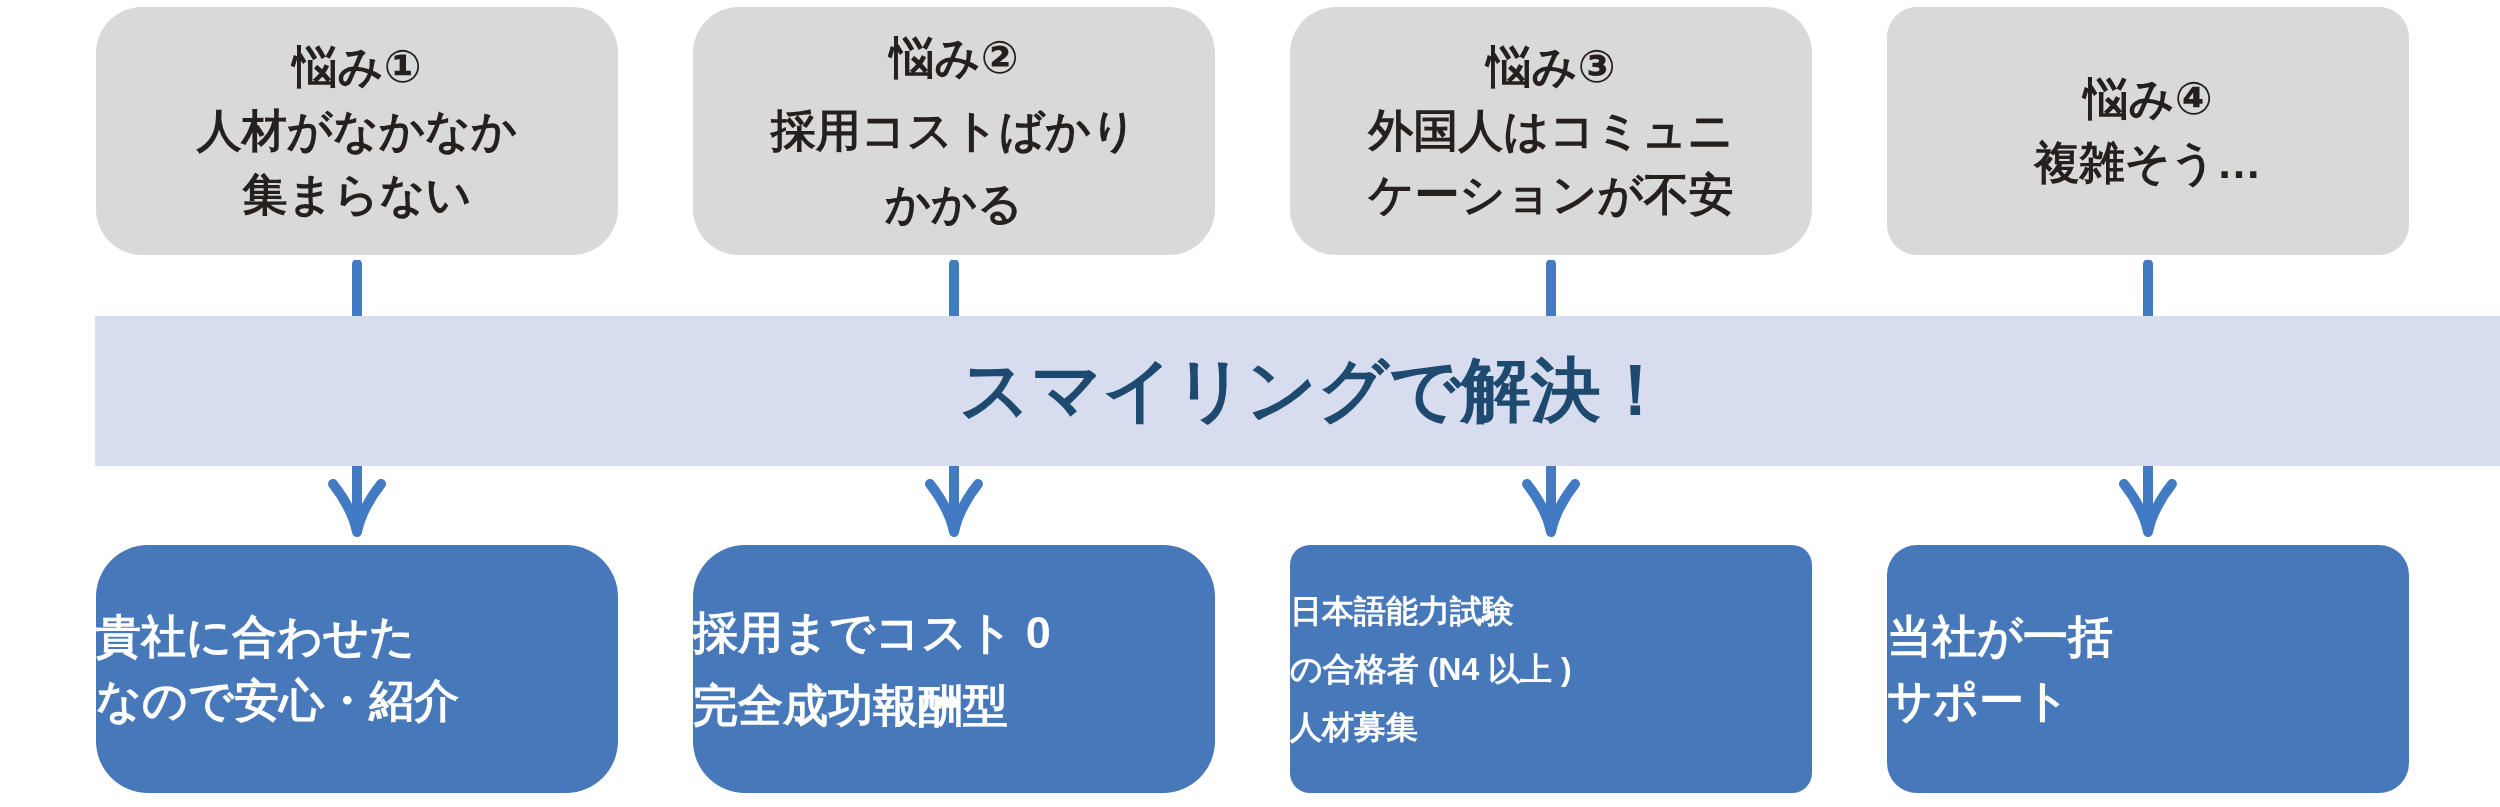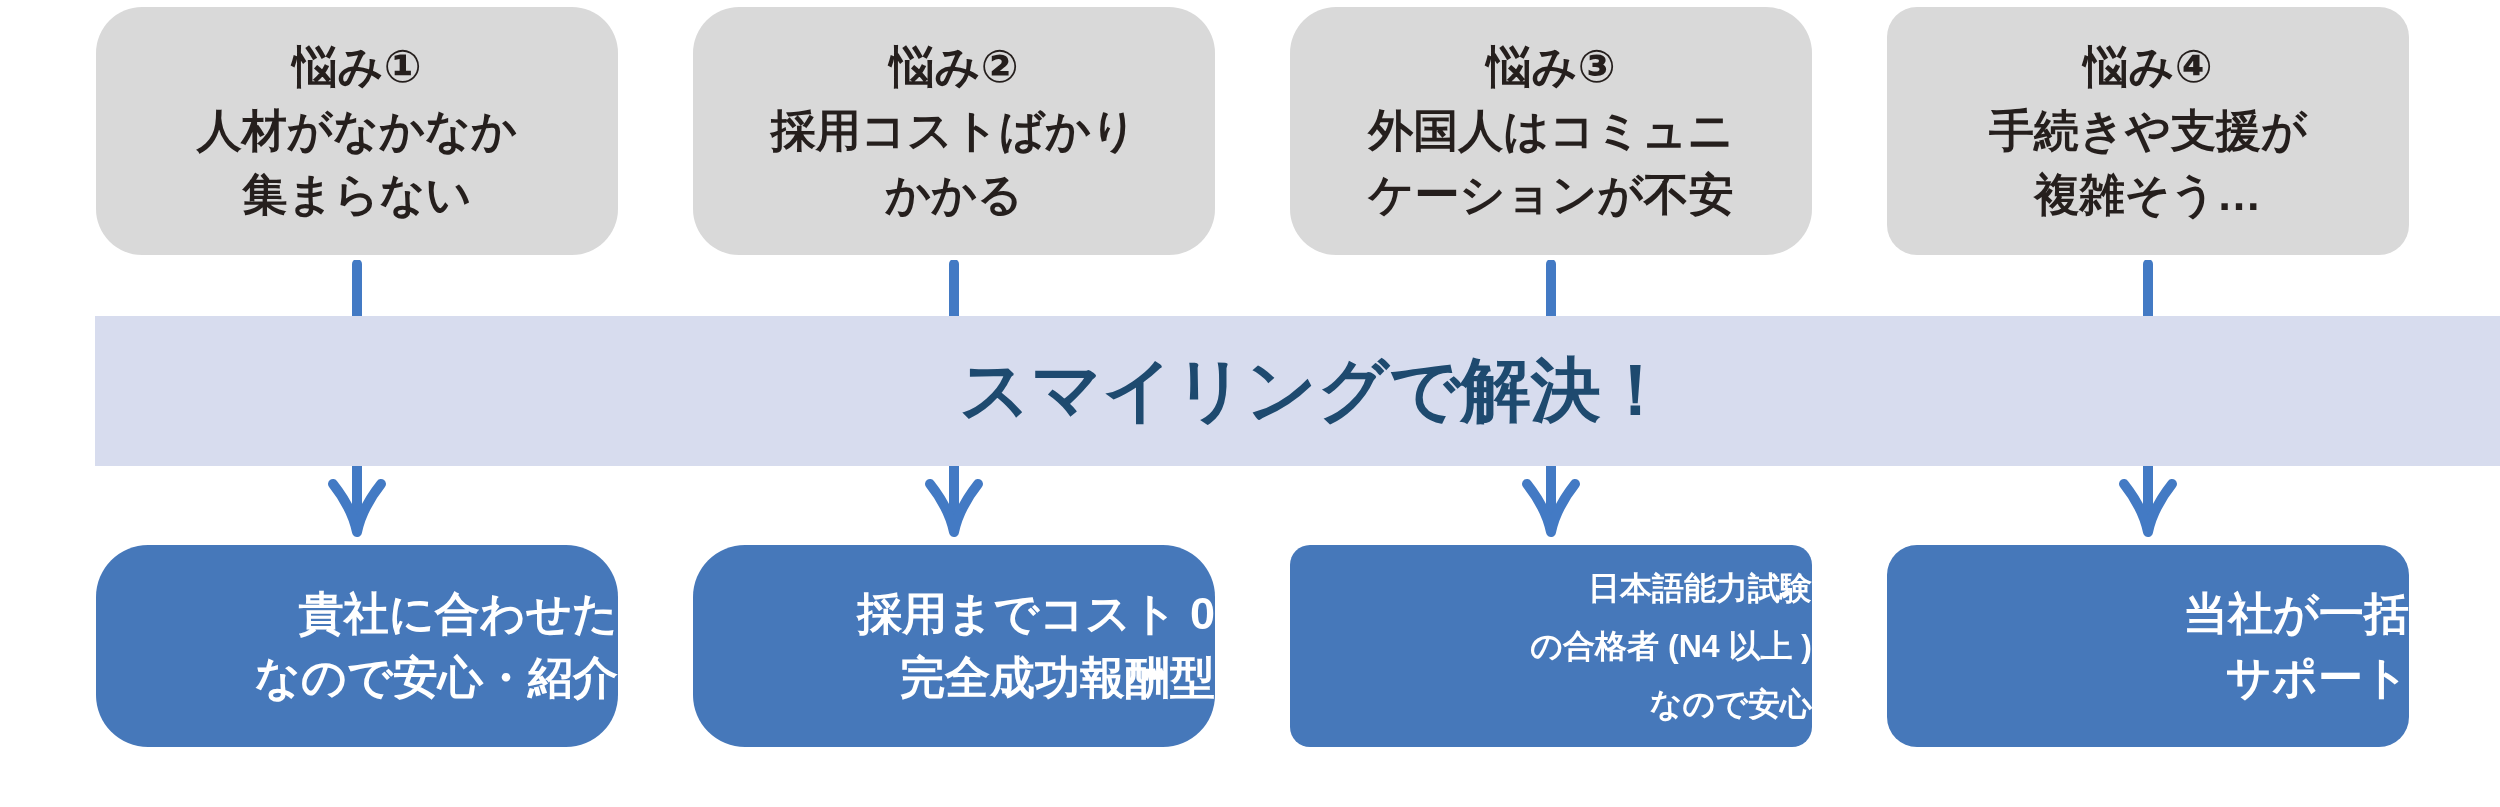--- a/index.html
+++ b/index.html
@@ -52,42 +52,42 @@
     font-weight: bold;
     font-size: 70px;
     z-index: 2;
   }
 
   
   .solution-box {
     position: absolute;
     top: 545px;
     width: 522px;
-    height: 202px;
+    height: 248px;
     background: var(--solution-box-bg, #4678ba);
     border-radius: 52px;
     display: flex;
     flex-direction: column;
-    align-items: flex-end;
+    align-items: flex-start;
     justify-content: center;
     text-align: center;
     color: var(--solution-text, #ffffff);
     font-weight: bold;
     font-size: 45px;
     line-height: 64px;
     z-index: 2;
   }
   .solution-box.small {
     font-size: 32px;
     line-height: 58px;
     border-radius: 20px;
   }
 
   .col-1 { left: 96px; }
-  .col-2 { left: 693px; }
+  .col-2 { left: 693px; gap: 9px; }
   .col-3 { left: 1290px; }
   .col-4 { left: 1887px; border-radius: 30px; }
 
   
   .arrow {
     position: absolute;
     top: 260px;
     width: 100px;
     height: 280px;
     z-index: 1;
@@ -136,39 +136,38 @@
     <div>採用コストばかり</div>
     <div>かかる</div>
   </div>
   <div class="worry-box col-3">
     <div>悩み③</div>
     <div>外国人はコミュニ</div>
     <div>ケーションが不安</div>
   </div>
   <div class="worry-box col-4">
     <div>悩み④</div>
-    <div>手続きや支援が</div>
     <div>複雑そう…</div>
   </div>
 
   <div class="banner">
     <span>スマイリングで解決！</span>
   </div>
 
   <div class="solution-box col-1">
     <div>貴社に合わせた</div>
     <div>なので安心・紹介</div>
   </div>
   <div class="solution-box col-2">
     <div>採用までコスト 0</div>
     <div>完全成功報酬型</div>
   </div>
   <div class="solution-box small col-3">
     <div>日本語能力試験</div>
     <div>の合格者 (N4 以上 )</div>
-    <div>なので安心</div>
+    <div>人材募集</div>
   </div>
   <div class="solution-box col-4">
     <div>当社が一括</div>
     <div>サポート</div>
   </div>
 
 </div>
 
 </body></html>

